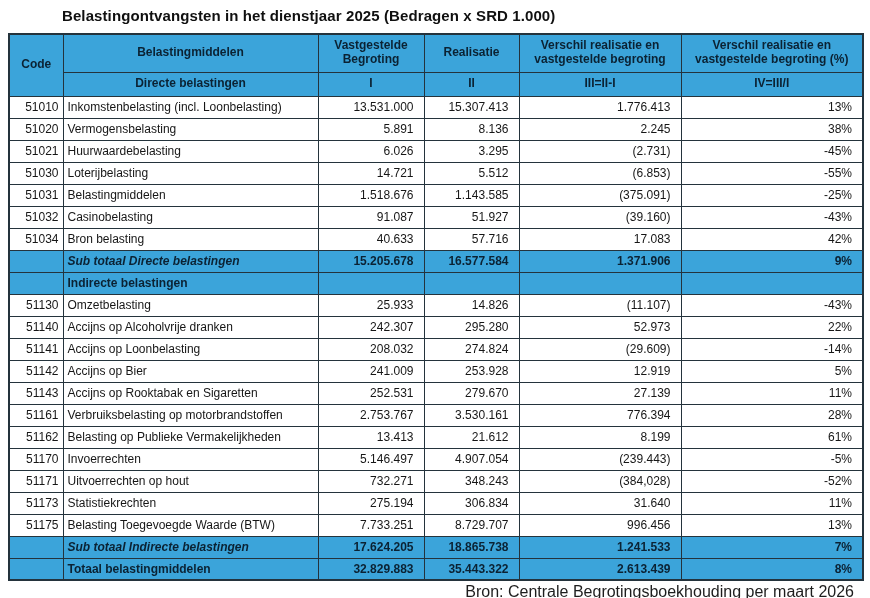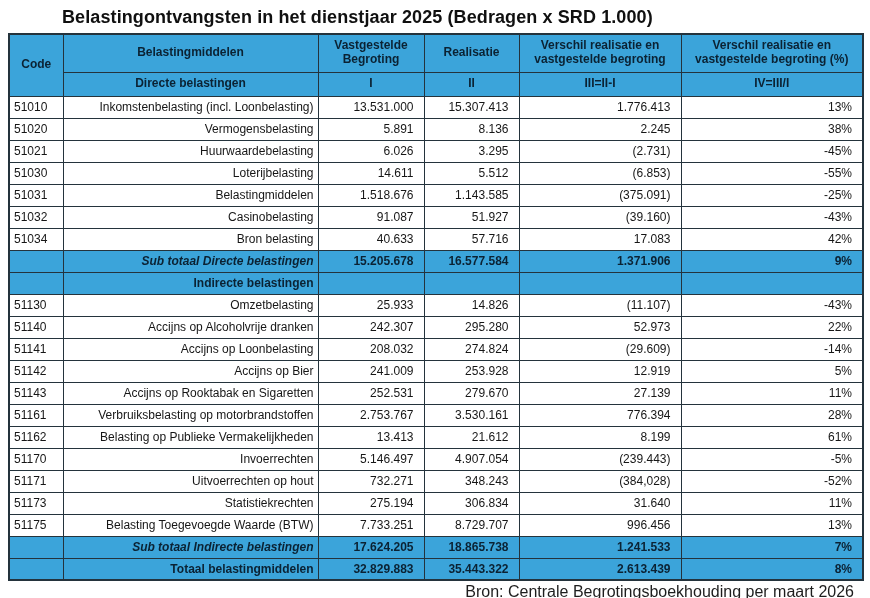--- a/index.html
+++ b/index.html
@@ -12,21 +12,21 @@
   body {
     width: 870px; height: 598px;
     background: #ffffff;
     font-family: "Liberation Sans", "DejaVu Sans", sans-serif;
     position: relative;
     color: #111;
   }
   .title {
     position: absolute;
     left: 62px; top: 7px;
-    font-size: 18px;
+    font-size: 15px;
     font-weight: bold;
     color: #101010;
     letter-spacing: 0.1px;
   }
   table.tax-table {
     position: absolute;
     left: 8px; top: 33px;
     width: 854px;
     border-collapse: collapse;
     table-layout: fixed;
@@ -50,22 +50,22 @@
   }
   tr.hdr1 th { height: 38px; }
   tr.hdr2 th { height: 24px; }
   tbody td {
     height: 22px;
     padding: 2px 4px;
     color: #161616;
     background: #ffffff;
     vertical-align: middle;
   }
-  td.cell-code { text-align: left; margin-left: 48px; }
-  td.cell-label { text-align: right; }
+  td.cell-code { text-align: right; margin-left: 48px; }
+  td.cell-label { text-align: left; }
   td.cell-num, td.cell-pct { text-align: right; padding-right: 10px; }
   tr.row-subtotal td, tr.row-section td, tr.row-total td {
     background: var(--blue);
     color: var(--dark);
     font-weight: bold;
   }
   tr.row-subtotal td.cell-label { font-style: italic; }
   tr.row-subtotal td, tr.row-total td, tr.row-section td { border-color: var(--border); }
   .source {
     position: absolute;
@@ -126,21 +126,21 @@
         <td class="cell-code">51021</td>
         <td class="cell-label">Huurwaardebelasting</td>
         <td class="cell-num">6.026</td>
         <td class="cell-num">3.295</td>
         <td class="cell-num">(2.731)</td>
         <td class="cell-pct">-45%</td>
       </tr>
       <tr class="row-data">
         <td class="cell-code">51030</td>
         <td class="cell-label">Loterijbelasting</td>
-        <td class="cell-num">14.611</td>
+        <td class="cell-num">14.721</td>
         <td class="cell-num">5.512</td>
         <td class="cell-num">(6.853)</td>
         <td class="cell-pct">-55%</td>
       </tr>
       <tr class="row-data">
         <td class="cell-code">51031</td>
         <td class="cell-label">Belastingmiddelen</td>
         <td class="cell-num">1.518.676</td>
         <td class="cell-num">1.143.585</td>
         <td class="cell-num">(375.091)</td>

